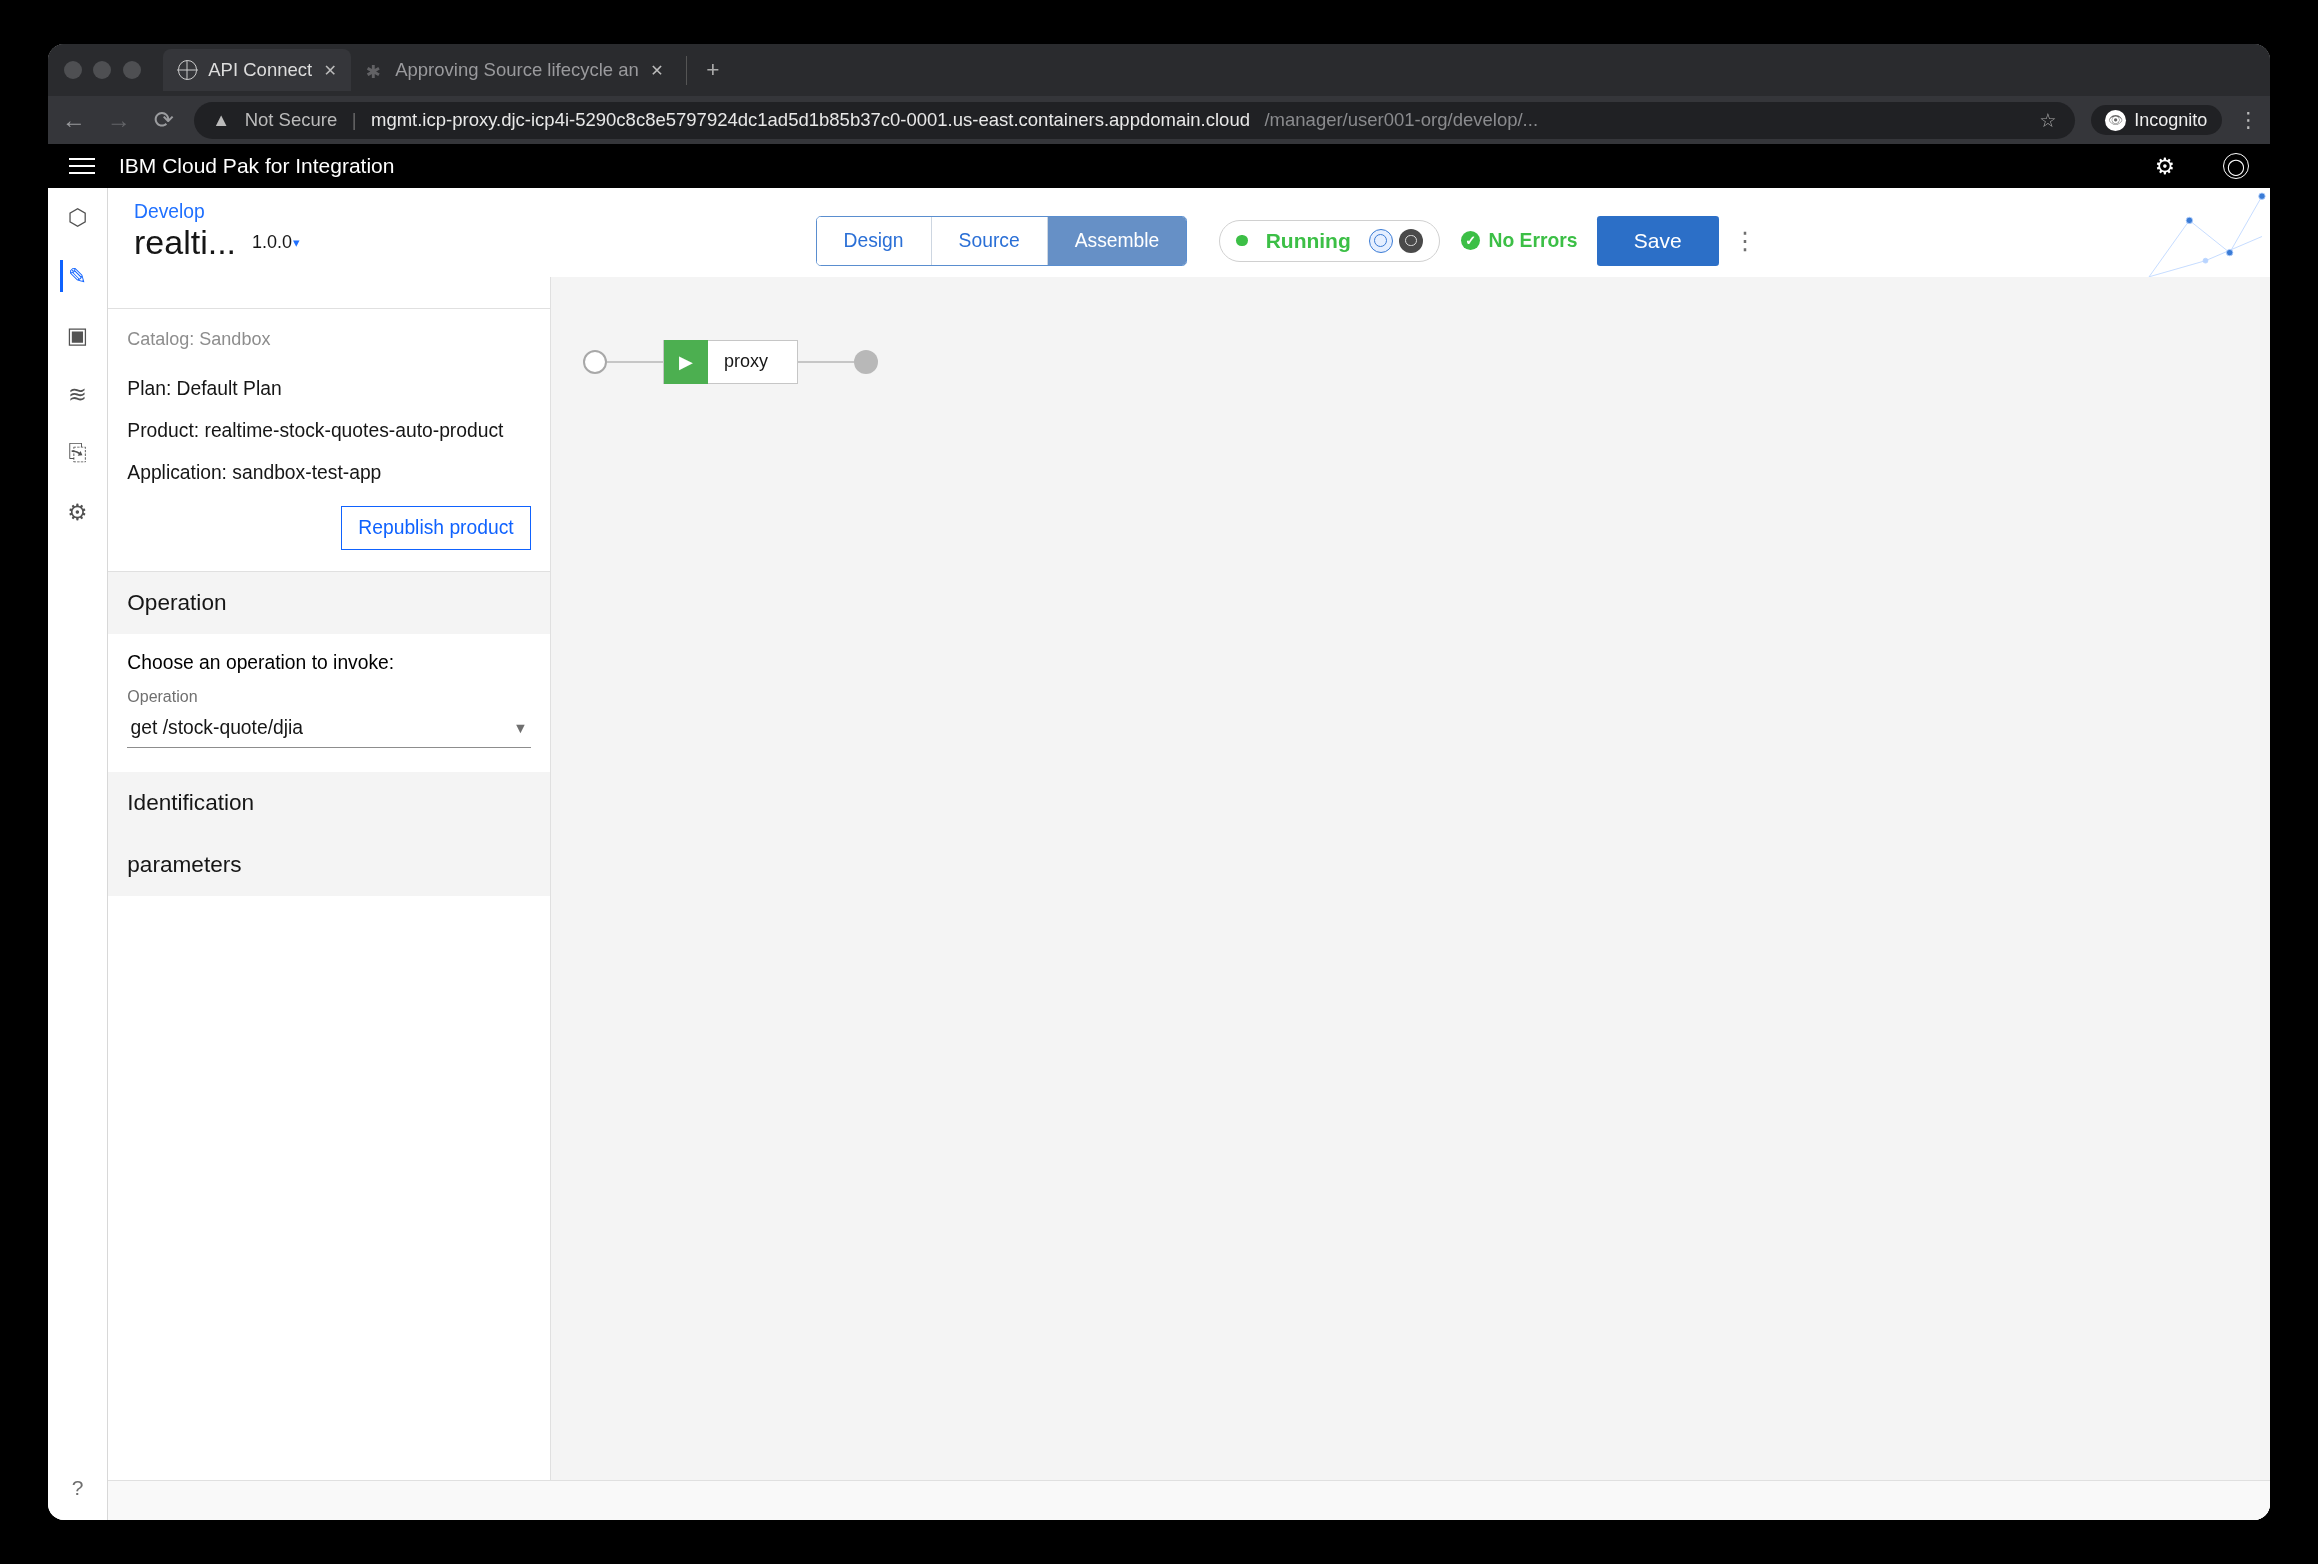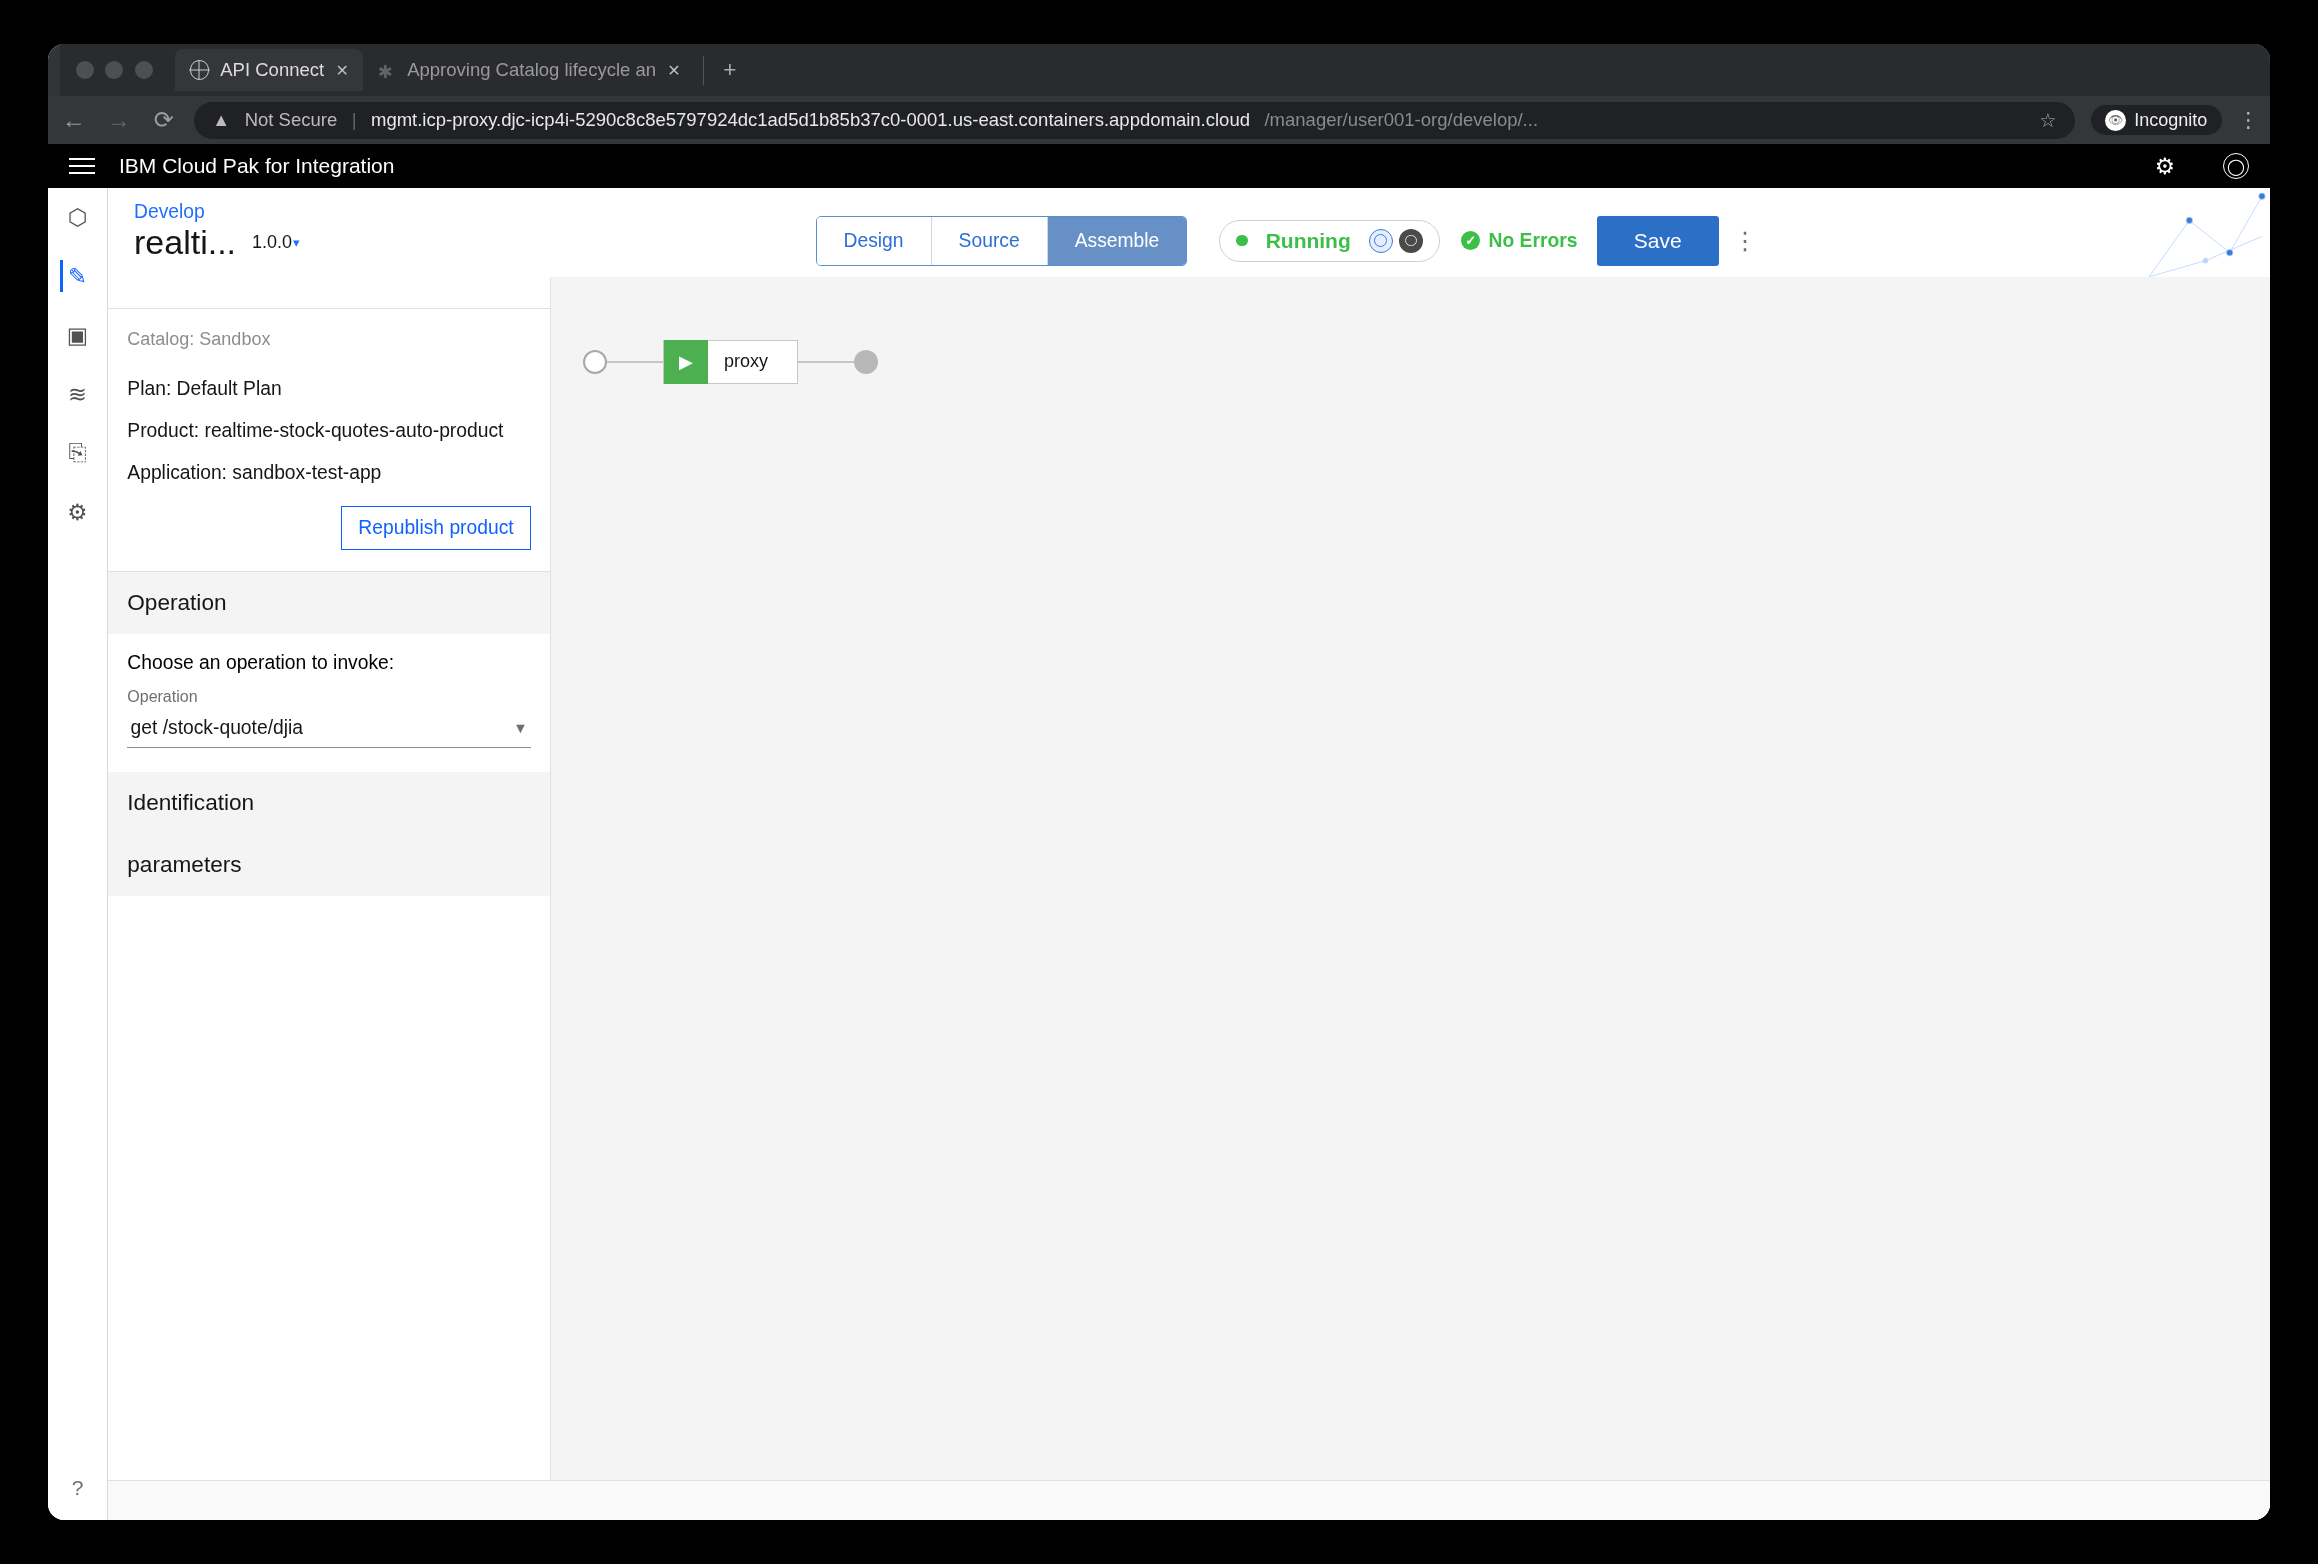--- a/index.html
+++ b/index.html
@@ -5,21 +5,21 @@
   * { box-sizing: border-box; margin: 0; padding: 0; font-family: "Helvetica Neue", Arial, sans-serif; }
   html, body { width: 100%; height: 100%; background: #000; }
   .window {
     position: absolute; top: 44px; left: 48px; right: 48px; bottom: 44px;
     border-radius: 16px; overflow: hidden; background: #fff;
     display: flex; flex-direction: column;
     box-shadow: 0 16px 48px rgba(0,0,0,.5);
   }
   
   .chrome { background: #333437; color: #bbb; }
-  .tabstrip { display: flex; align-items: center; height: 52px; padding: 0 16px; background: #2a2b2e; margin-left: 12px; }
+  .tabstrip { display: flex; align-items: center; height: 52px; padding: 0 16px; background: #2a2b2e; }
   .traffic { display: flex; gap: 11.3px; margin-right: 22.6px; }
   .dot { width: 18px; height: 18px; border-radius: 50%; background: #4e4f52; }
   .tab { display: flex; align-items: center; height: 42px; padding: 0 14.5px; border-radius: 8px 8px 0 0; gap: 11.3px; font-size: 18.5px; }
   .tab.active { background: #35363a; color: #ddd; }
   .tab.inactive { color: #9a9a9d; }
   .tab .closex { font-size: 16px; color: #bbb; }
   .tab .globe { width:19.3px;height:19.3px;border:1.6px solid #ccc;border-radius:50%;position:relative;display:inline-block;}
   .tab .globe:before{content:"";position:absolute;left:50%;top:-1.6px;bottom:-1.6px;border-left:1.6px solid #ccc;transform:translateX(-50%);}
   .tab .globe:after{content:"";position:absolute;top:50%;left:-1.6px;right:-1.6px;border-top:1.6px solid #ccc;transform:translateY(-50%);}
   .tab .slack { width:18px;height:18px;display:inline-block;opacity:.5;}
@@ -124,21 +124,21 @@
         <span class="dot"></span>
         <span class="dot"></span>
       </div>
       <div class="tab active">
         <span class="globe"></span>
         <span>API Connect</span>
         <span class="closex">✕</span>
       </div>
       <div class="tab inactive">
         <span class="slack"></span>
-        <span>Approving Catalog lifecycle an</span>
+        <span>Approving Source lifecycle an</span>
         <span class="closex">✕</span>
       </div>
       <div class="tabsep"></div>
       <span class="plus">+</span>
     </div>
     <div class="addressbar">
       <span class="navicon">←</span>
       <span class="navicon" style="opacity:.45">→</span>
       <span class="navicon">⟳</span>
       <div class="url">

